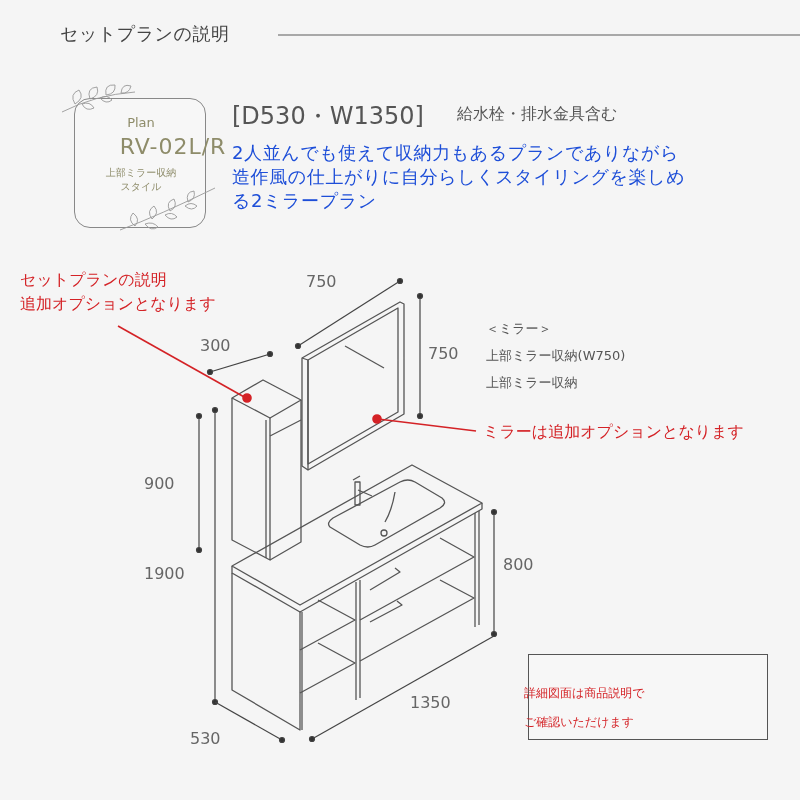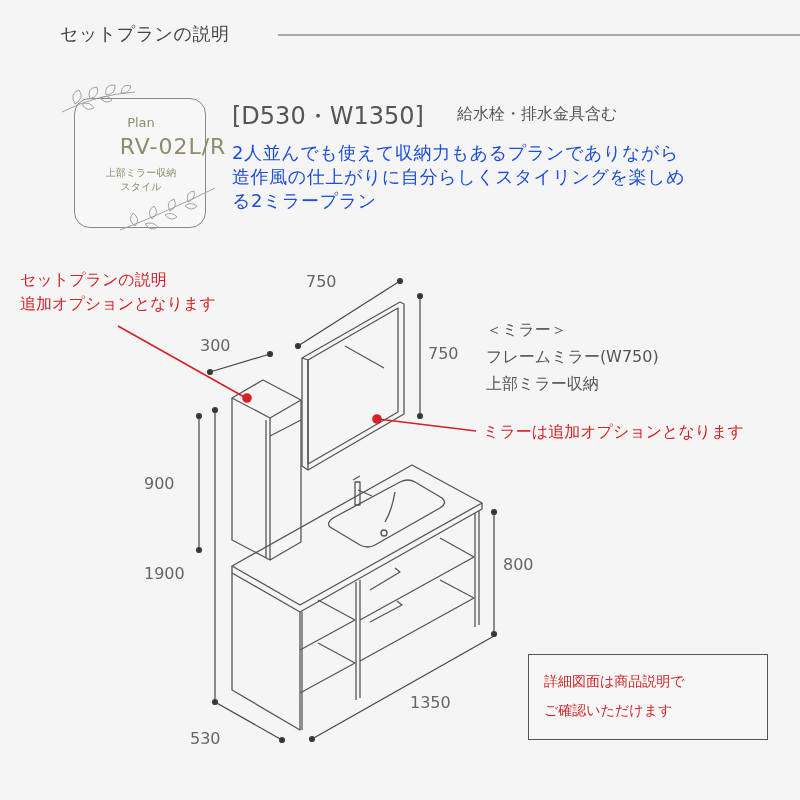--- a/index.html
+++ b/index.html
@@ -11,23 +11,23 @@
   .plan-card { left:74px; top:98px; width:130px; height:128px; border:1.5px solid #888; border-radius:16px; background:#f7f7f7; }
   .plan-label { left:74px; top:115px; width:134px; text-align:center; font-size:13px; color:#8e8c6a; }
   .plan-code { left:74px; top:134px; width:134px; text-align:center; font-size:22px; color:#8e8c6a; letter-spacing:1px;margin-left:32px; }
   .plan-sub { left:74px; text-align:center; width:134px; font-size:10px; color:#8e8c6a; }
   .spec-main { left:232px; top:100px; font-size:24px; color:#555; white-space:nowrap; }
   .spec-note { left:445px; top:104px; font-size:16px; color:#555; white-space:nowrap;margin-left:12px; }
   .desc-line { left:232px; font-size:18px; color:#1d4ed8; white-space:nowrap; letter-spacing:0.6px; }
   .red { color:#d42226; }
   .red-note { font-size:16px; white-space:nowrap; }
   .dim { font-size:16px; color:#666; white-space:nowrap; }
-  .mirror-spec { left:486px; font-size:16px; color:#555; white-space:nowrap; }
+  .mirror-spec { left:486px; font-size:13px; color:#555; white-space:nowrap; }
   .detail-box { left:528px; top:654px; width:240px; height:86px; border:1.5px solid #555; background:#f7f7f7; box-sizing:border-box; }
-  .detail-line { left:544px; font-size:14px; white-space:nowrap; }
+  .detail-line { left:524px; font-size:12px; white-space:nowrap;margin-top:12px; }
   svg { position:absolute; left:0; top:0; }
 </style>
 </head>
 <body>
 
 <div class="abs section-title">セットプランの説明</div>
 <div class="abs section-rule"></div>
 
 <div class="abs plan-card"></div>
 <svg width="800" height="800">
@@ -142,18 +142,18 @@
 <div class="abs dim" style="left:306px;top:272px">750</div>
 <div class="abs dim" style="left:428px;top:344px">750</div>
 <div class="abs dim" style="left:200px;top:336px">300</div>
 <div class="abs dim" style="left:144px;top:474px">900</div>
 <div class="abs dim" style="left:144px;top:564px">1900</div>
 <div class="abs dim" style="left:503px;top:555px">800</div>
 <div class="abs dim" style="left:410px;top:693px">1350</div>
 <div class="abs dim" style="left:190px;top:729px">530</div>
 
 <div class="abs mirror-spec" style="top:320px">＜ミラー＞</div>
-<div class="abs mirror-spec" style="top:347px">フレームミラー(W750)</div>
+<div class="abs mirror-spec" style="top:347px">上部ミラー収納(W750)</div>
 <div class="abs mirror-spec" style="top:374px">上部ミラー収納</div>
 
 <div class="abs detail-box"></div>
 <div class="abs red detail-line" style="top:673px">詳細図面は商品説明で</div>
 <div class="abs red detail-line" style="top:702px">ご確認いただけます</div>
 
 </body></html>

